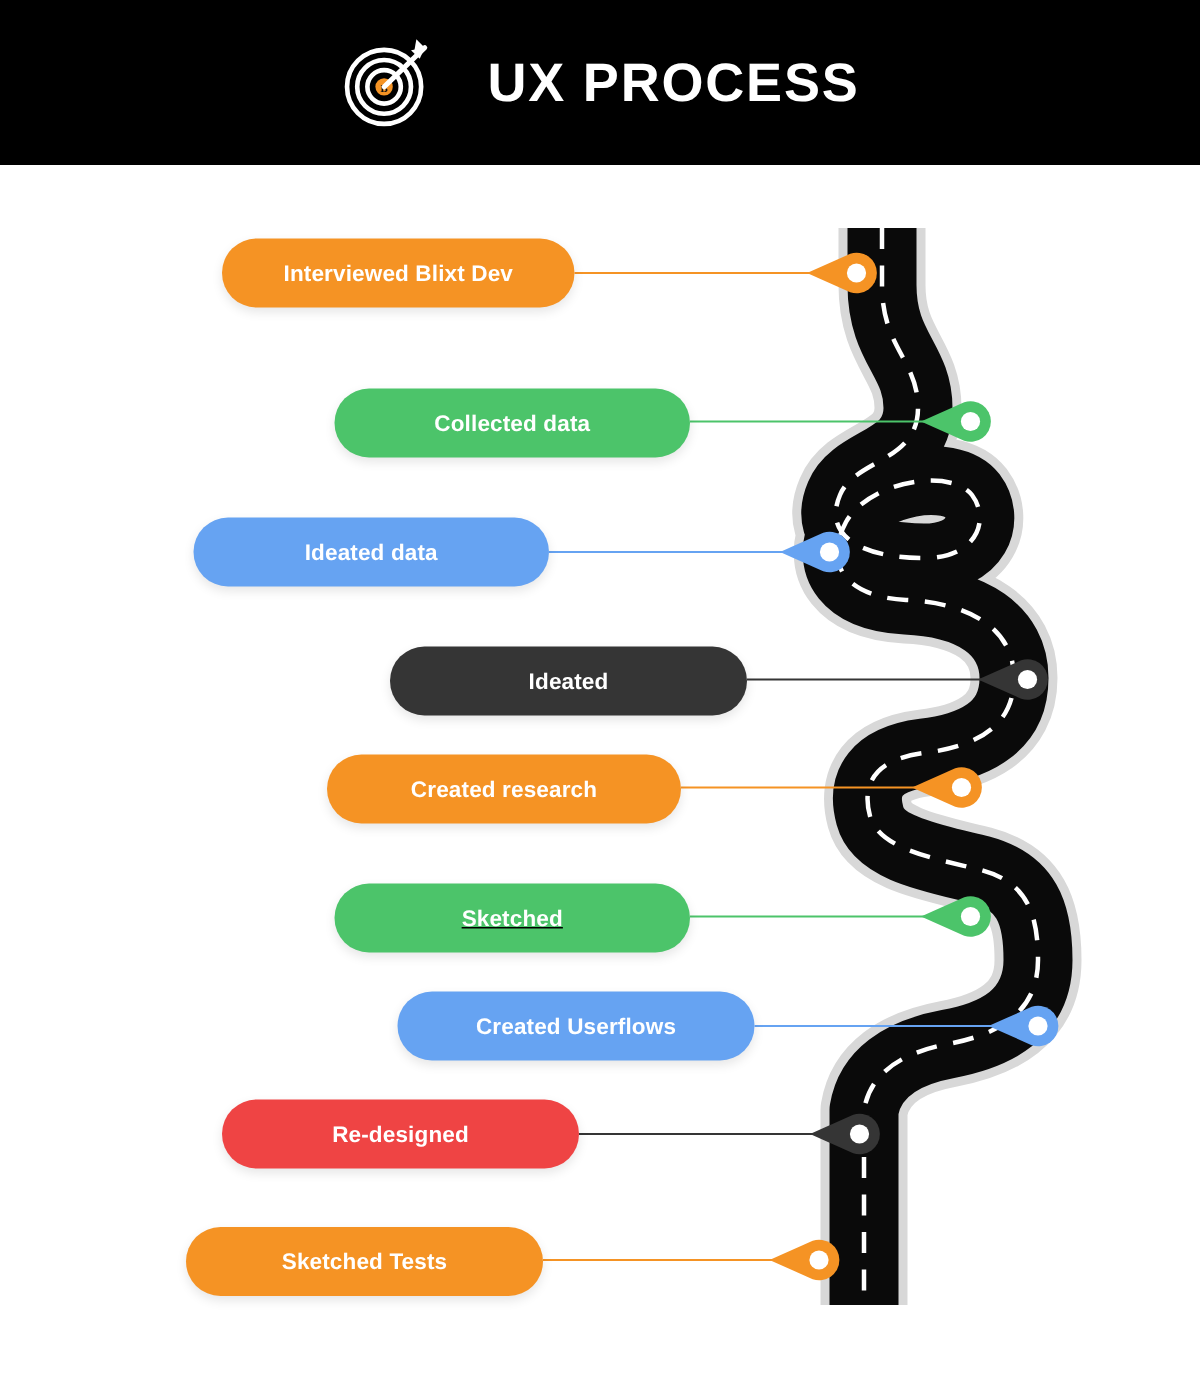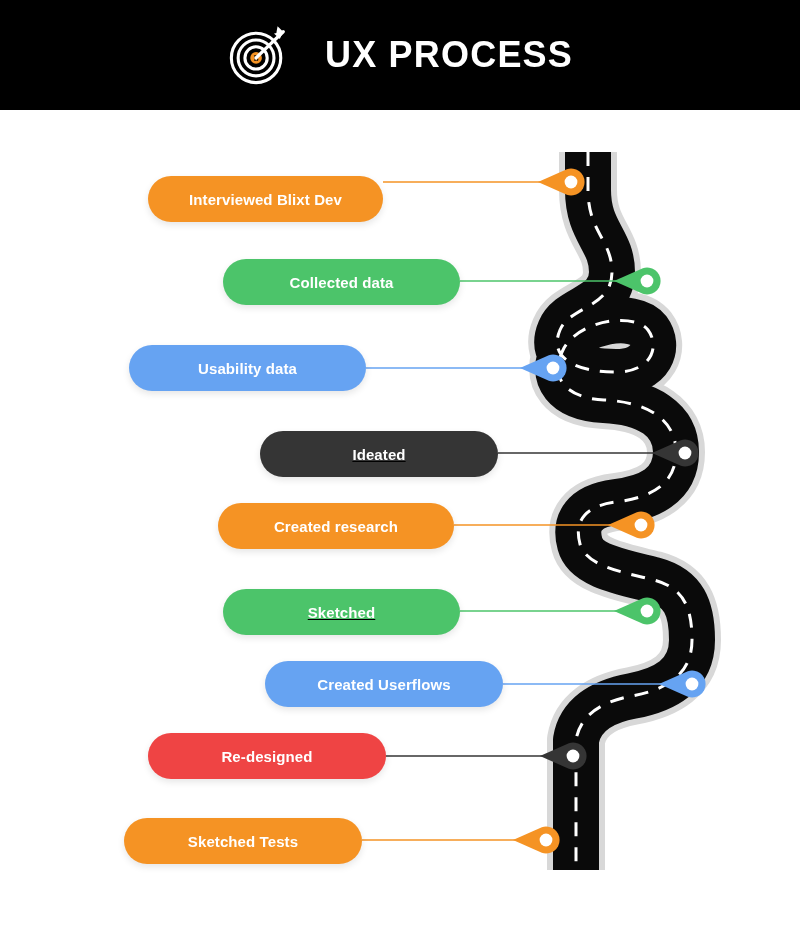--- a/index.html
+++ b/index.html
@@ -110,30 +110,30 @@
       <line x1="366" x2="538" y1="368" y2="368" stroke="#66A3F2" stroke-width="1.4"></line>
       <line x1="498" x2="670" y1="453" y2="453" stroke="#353535" stroke-width="1.4"></line>
       <line x1="454" x2="626" y1="525" y2="525" stroke="#F59324" stroke-width="1.4"></line>
       <line x1="460" x2="632" y1="611" y2="611" stroke="#4CC46A" stroke-width="1.4"></line>
       <line x1="503" x2="677" y1="684" y2="684" stroke="#66A3F2" stroke-width="1.4"></line>
       <line x1="386" x2="558" y1="756" y2="756" stroke="#353535" stroke-width="1.4"></line>
       <line x1="362" x2="531" y1="840" y2="840" stroke="#F59324" stroke-width="1.4"></line>
     </svg>
 
   <div id="pill-layer">
-      <div class="pill" style="left: 148px; top: 176px; width: 235px; background: rgb(245, 147, 36);">
+      <div class="pill" style="left: 148px; top: 159px; width: 235px; background: rgb(245, 147, 36);">
         <span class="pill-label">Interviewed Blixt Dev</span>
       </div>
       <div class="pill" style="left: 223px; top: 259px; width: 237px; background: rgb(76, 196, 106);">
         <span class="pill-label">Collected data</span>
       </div>
       <div class="pill" style="left: 129px; top: 345px; width: 237px; background: rgb(102, 163, 242);">
-        <span class="pill-label">Usability data</span>
+        <span class="pill-label">Ideated data</span>
       </div>
-      <div class="pill" style="left: 260px; top: 431px; width: 238px; background: rgb(53, 53, 53); text-decoration: underline;">
+      <div class="pill" style="left: 260px; top: 431px; width: 238px; background: rgb(53, 53, 53);">
         <span class="pill-label">Ideated</span>
       </div>
       <div class="pill" style="left: 218px; top: 503px; width: 236px; background: rgb(245, 147, 36);">
         <span class="pill-label">Created research</span>
       </div>
       <div class="pill" style="left: 223px; top: 589px; width: 237px; background: rgb(76, 196, 106); text-decoration: underline;">
         <span class="pill-label">Sketched</span>
       </div>
       <div class="pill" style="left: 265px; top: 661px; width: 238px; background: rgb(102, 163, 242); text-align: right;">
         <span class="pill-label">Created Userflows</span>

